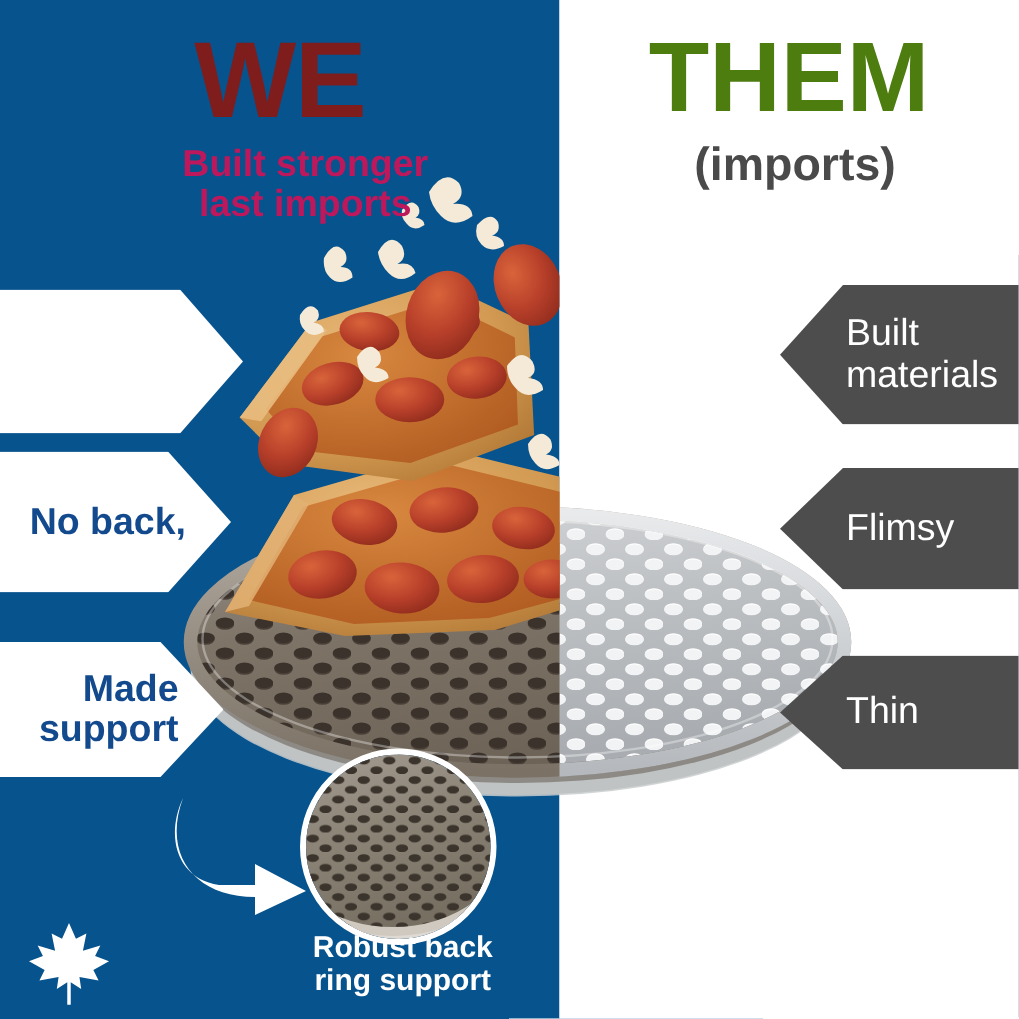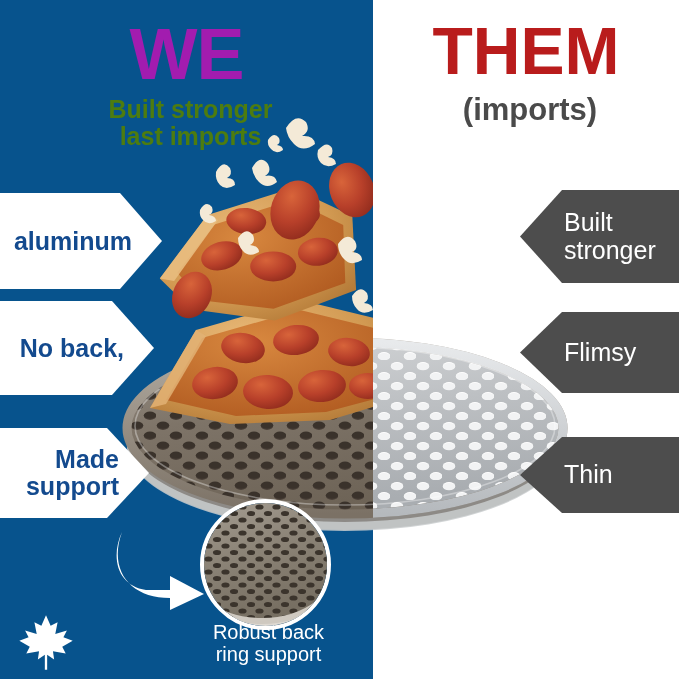--- a/index.html
+++ b/index.html
@@ -24,42 +24,42 @@
   }
   .half-left  { left: 0;     width: 373px; background: #07538d; }
   .half-right { left: 373px; width: 306px; background: #ffffff; }
 
   
   .heading-we {
     position: absolute;
     left: 0; top: 18px;
     width: 373px;
     text-align: center;
-    color: #a21caf;
+    color: #7f1d1d;
     font-size: 72px;
     font-weight: bold;
     letter-spacing: -1px;
     line-height: 1;
   }
   .sub-we {
     position: absolute;
-    left: 4px; top: 96px;
+    left: 17px; top: 96px;
     width: 373px;
     text-align: center;
-    color: #4d7c0f;
+    color: #be185d;
     font-size: 25px;
     font-weight: bold;
     line-height: 1.08;
   }
   .heading-them {
     position: absolute;
     left: 373px; top: 18px;
     width: 306px;
     text-align: center;
-    color: #b91c1c;
+    color: #4d7c0f;
     font-size: 66px;
     font-weight: bold;
     letter-spacing: 0px;
     line-height: 1;
   }
   .sub-them {
     position: absolute;
     left: 377px; top: 94px;
     width: 306px;
     text-align: center;
@@ -125,21 +125,21 @@
     overflow: hidden;
     background: #8f8a82;
   }
   .inset-caption {
     position: absolute;
     left: 186px; top: 621px;
     width: 165px;
     text-align: center;
     color: #ffffff;
     font-size: 20px;
-    font-weight: normal;
+    font-weight: bold;
     line-height: 1.12;
   }
 
   
   .maple-leaf {
     position: absolute;
     left: 17px; top: 612px;
     width: 58px; height: 60px;
   }
 
@@ -297,41 +297,40 @@
   <div class="sub-we">
     <div>Built stronger</div>
     <div>last imports</div>
   </div>
 
   <div class="heading-them">THEM</div>
   <div class="sub-them">(imports)</div>
 
   <div class="banner banner-left" id="banner-pure">
     <div>
-      <div>aluminum</div>
     </div>
   </div>
 
   <div class="banner banner-left" id="banner-nobend">
     <div>
       <div>No back,</div>
     </div>
   </div>
 
   <div class="banner banner-left" id="banner-made">
     <div>
       <div>Made</div>
       <div>support</div>
     </div>
   </div>
 
   <div class="banner banner-right" id="banner-mixed">
     <div>
       <div>Built</div>
-      <div>stronger</div>
+      <div>materials</div>
     </div>
   </div>
 
   <div class="banner banner-right" id="banner-flimsy">
     <div>Flimsy</div>
   </div>
 
   <div class="banner banner-right" id="banner-thin">
     <div>Thin</div>
   </div>

